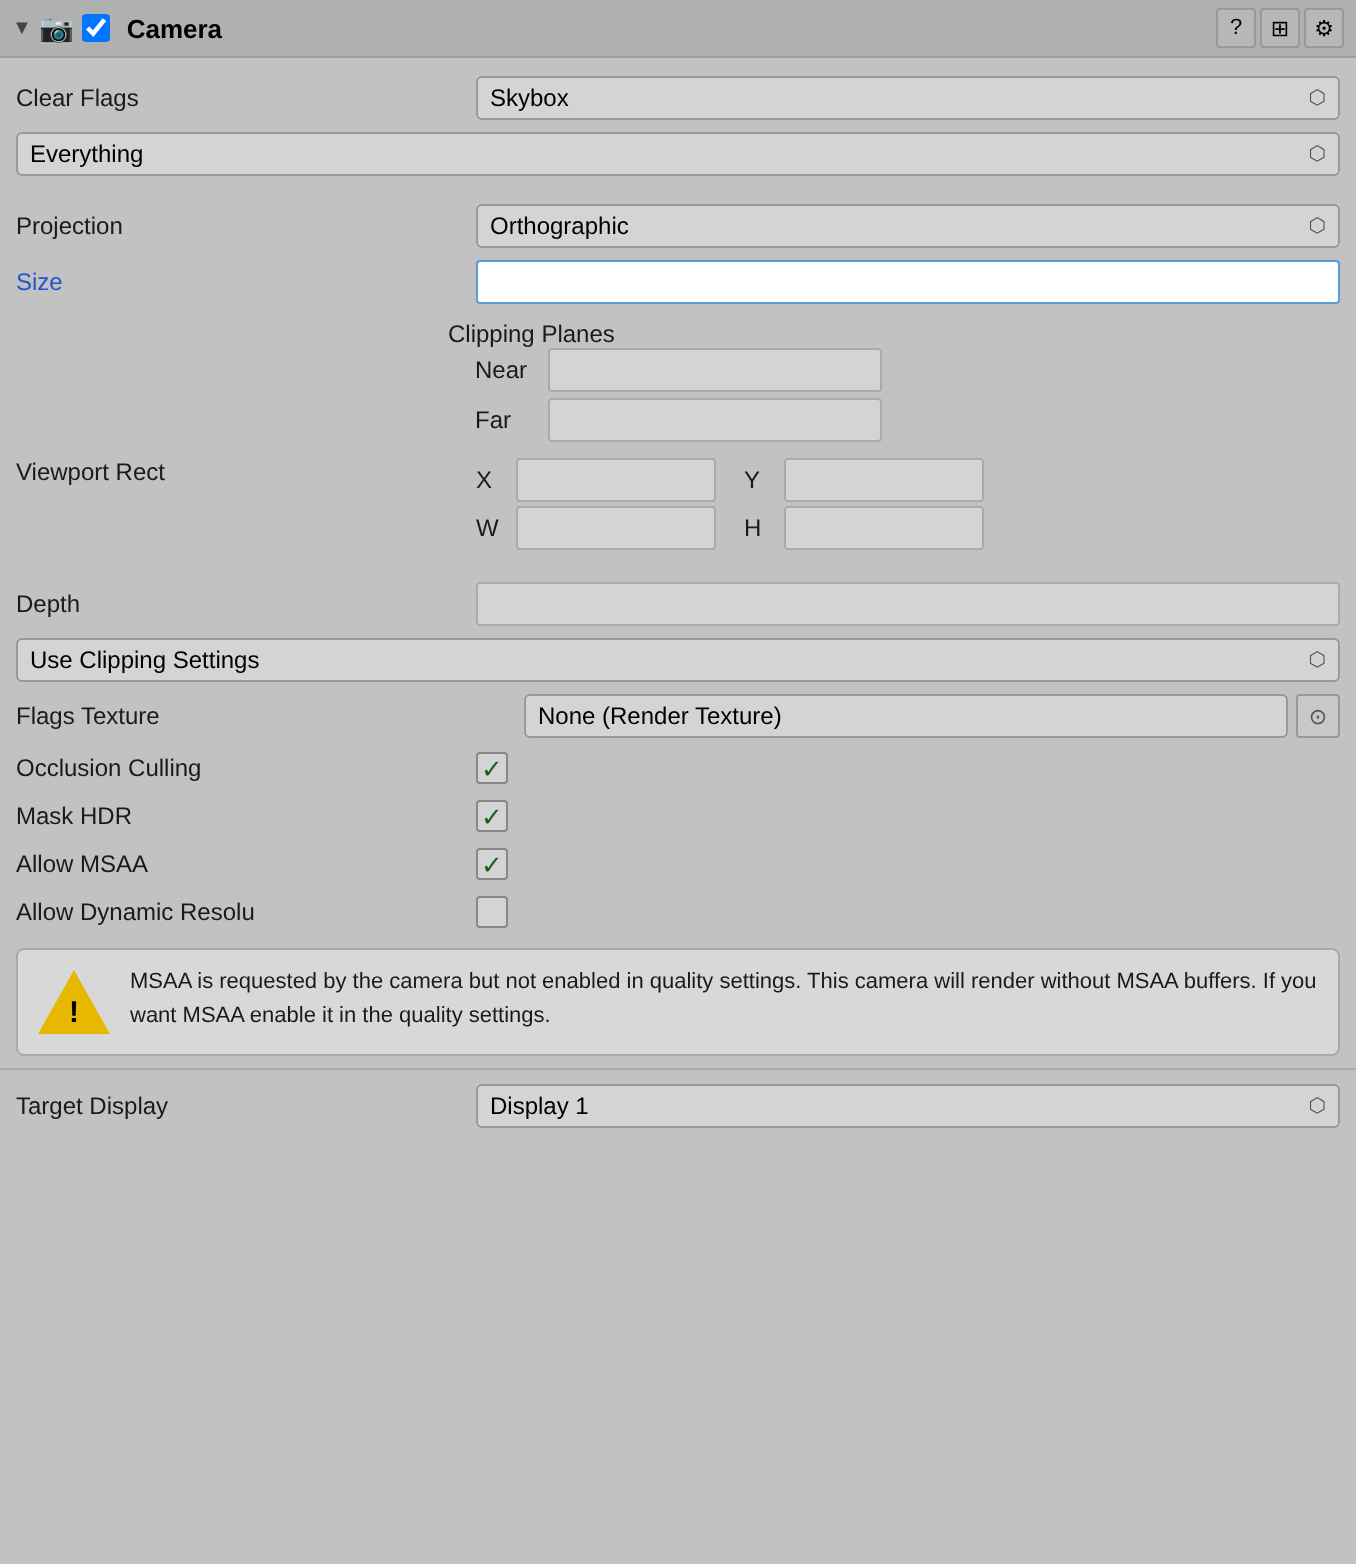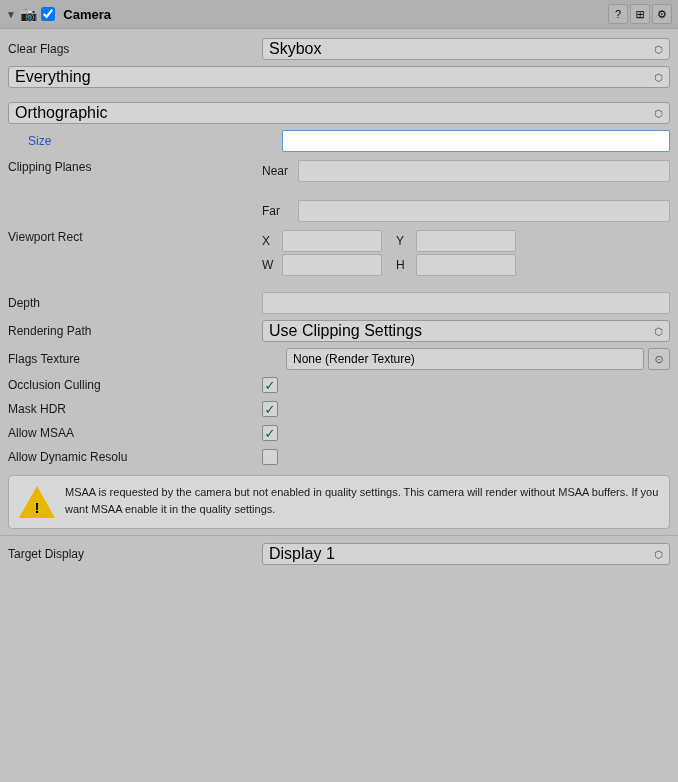--- a/index.html
+++ b/index.html
@@ -42,21 +42,20 @@
       font-size: 11px;
     }
     .content {
       padding: 6px 0;
     }
     .row {
       display: flex;
       align-items: center;
       padding: 3px 8px;
       min-height: 24px;
-      gap: 24px;
     }
     .label {
       width: 230px;
       color: #1a1a1a;
       font-size: 12px;
       flex-shrink: 0;
     }
     .label.blue {
       color: #2255cc;
     }
@@ -68,21 +67,21 @@
       background: #d4d4d4;
       border: 1px solid #999;
       border-radius: 3px;
       padding: 2px 6px;
       display: flex;
       align-items: center;
       justify-content: space-between;
       cursor: pointer;
       height: 22px;
     }
-    .dropdown span { font-size: 16px; color: #000; }
+    .dropdown span { font-size: 12px; color: #000; }
     .dropdown .arrow { font-size: 10px; color: #555; }
     .color-row {
       display: flex;
       align-items: center;
       gap: 4px;
     }
     .color-swatch {
       flex: 1;
       height: 22px;
       background: #000;
@@ -271,39 +270,40 @@
         <div class="dropdown">
           <span>Everything</span>
           <span class="arrow">⬡</span>
         </div>
       </div>
     </div>
 
     <div class="separator"></div>
 
     <div class="row">
+      <div class="label">Projection</div>
       <div class="control">
         <div class="dropdown">
           <span>Orthographic</span>
           <span class="arrow">⬡</span>
         </div>
       </div>
     </div>
 
     <div class="row">
-      <div class="label blue" style="cursor:ew-resize;margin-left:20px;">Size</div>
+      <div class="label blue" style="cursor:ew-resize;">Size</div>
       <div class="control">
         <input type="text" class="input-field" style="">
       </div>
     </div>
 
-    <div class="row" style="align-items:flex-start; padding-top:5px;">
+    <div class="row" style="align-items:center; padding-top:5px;flex-direction:column;">
       <div class="label">Clipping Planes</div>
       <div class="control">
-        <div class="clipping-row" style="margin-bottom:18px;">
+        <div class="clipping-row" style="margin-bottom:3px;">
           <span class="clip-label">Near</span>
           <input type="text" class="clip-input" style="">
         </div>
         <div class="clipping-row">
           <span class="clip-label">Far</span>
           <input type="text" class="clip-input" style="">
         </div>
       </div>
     </div>
 
@@ -328,21 +328,20 @@
     <div class="separator"></div>
 
     <div class="row">
       <div class="label">Depth</div>
       <div class="control">
         <input type="text" class="depth-input" style="">
       </div>
     </div>
 
     <div class="row">
-      <div class="label">Rendering Path</div>
       <div class="control">
         <div class="dropdown">
           <span>Use Clipping Settings</span>
           <span class="arrow">⬡</span>
         </div>
       </div>
     </div>
 
     <div class="row">
       <div class="label">Flags Texture</div>

